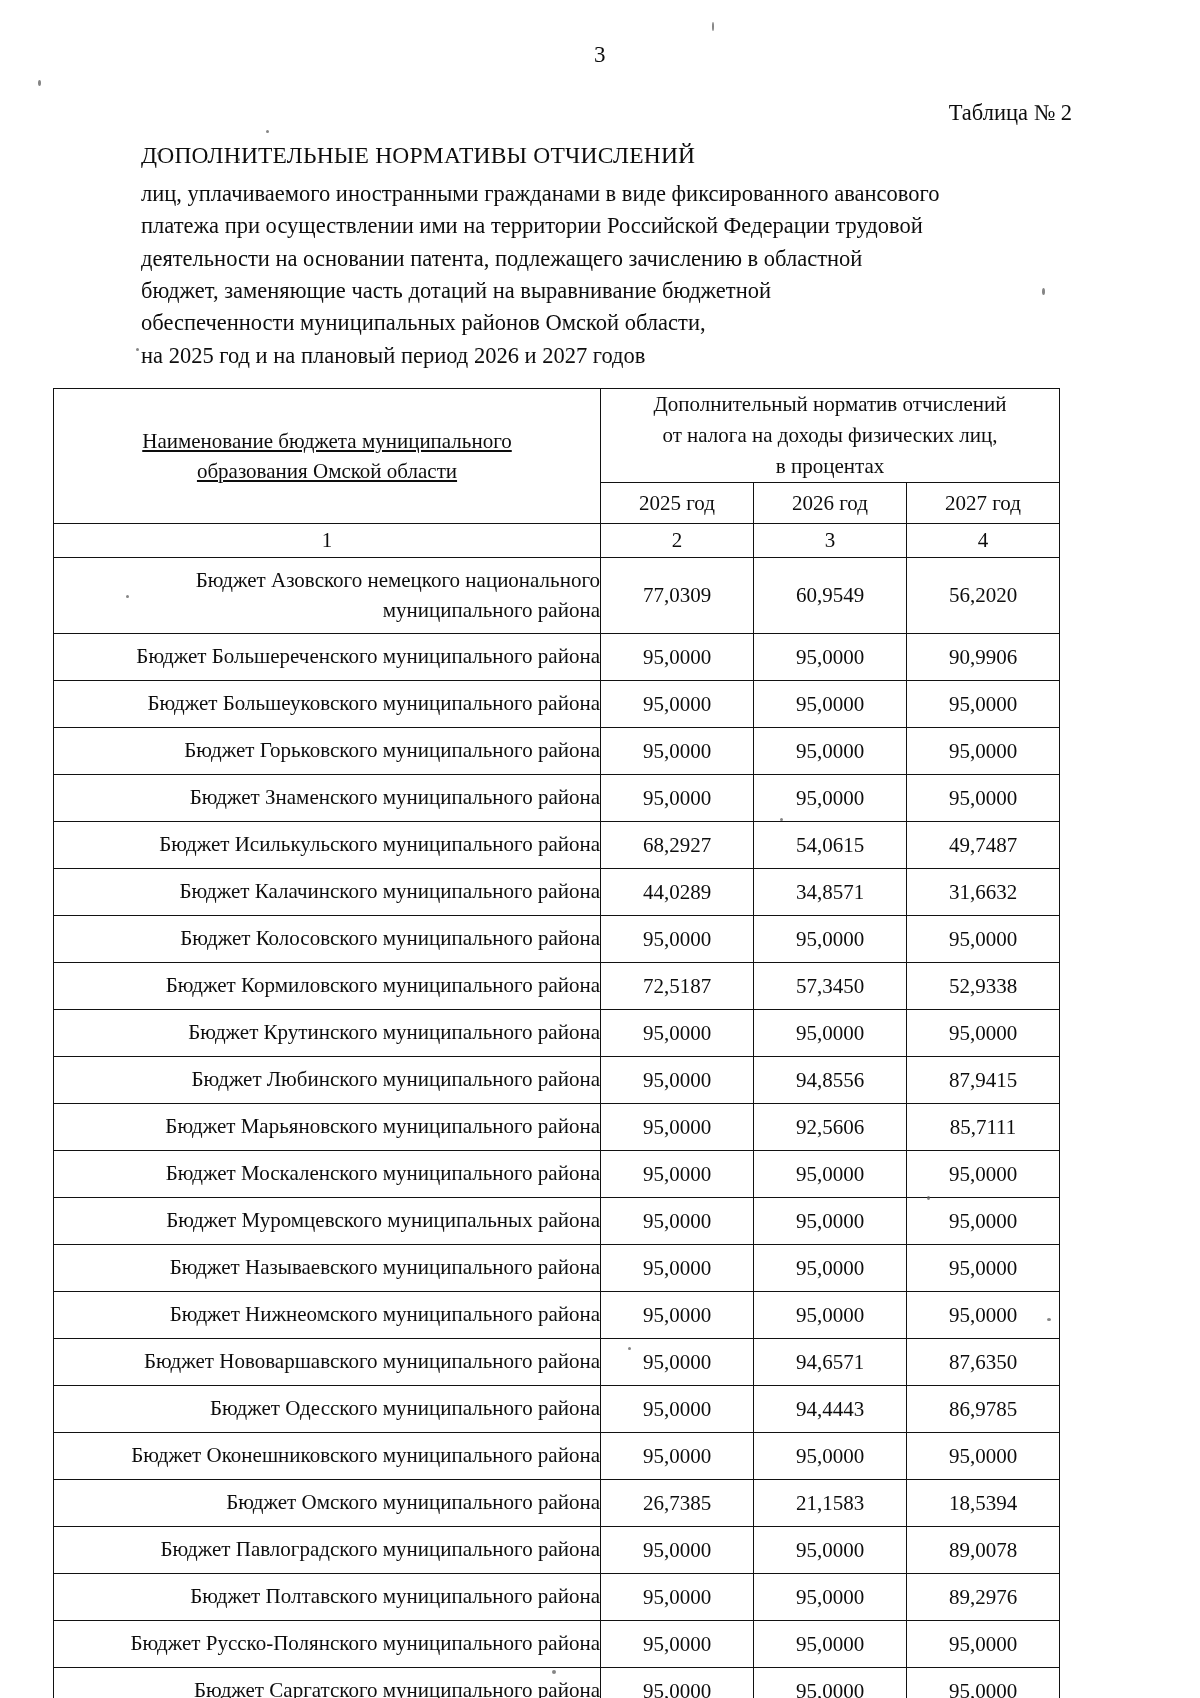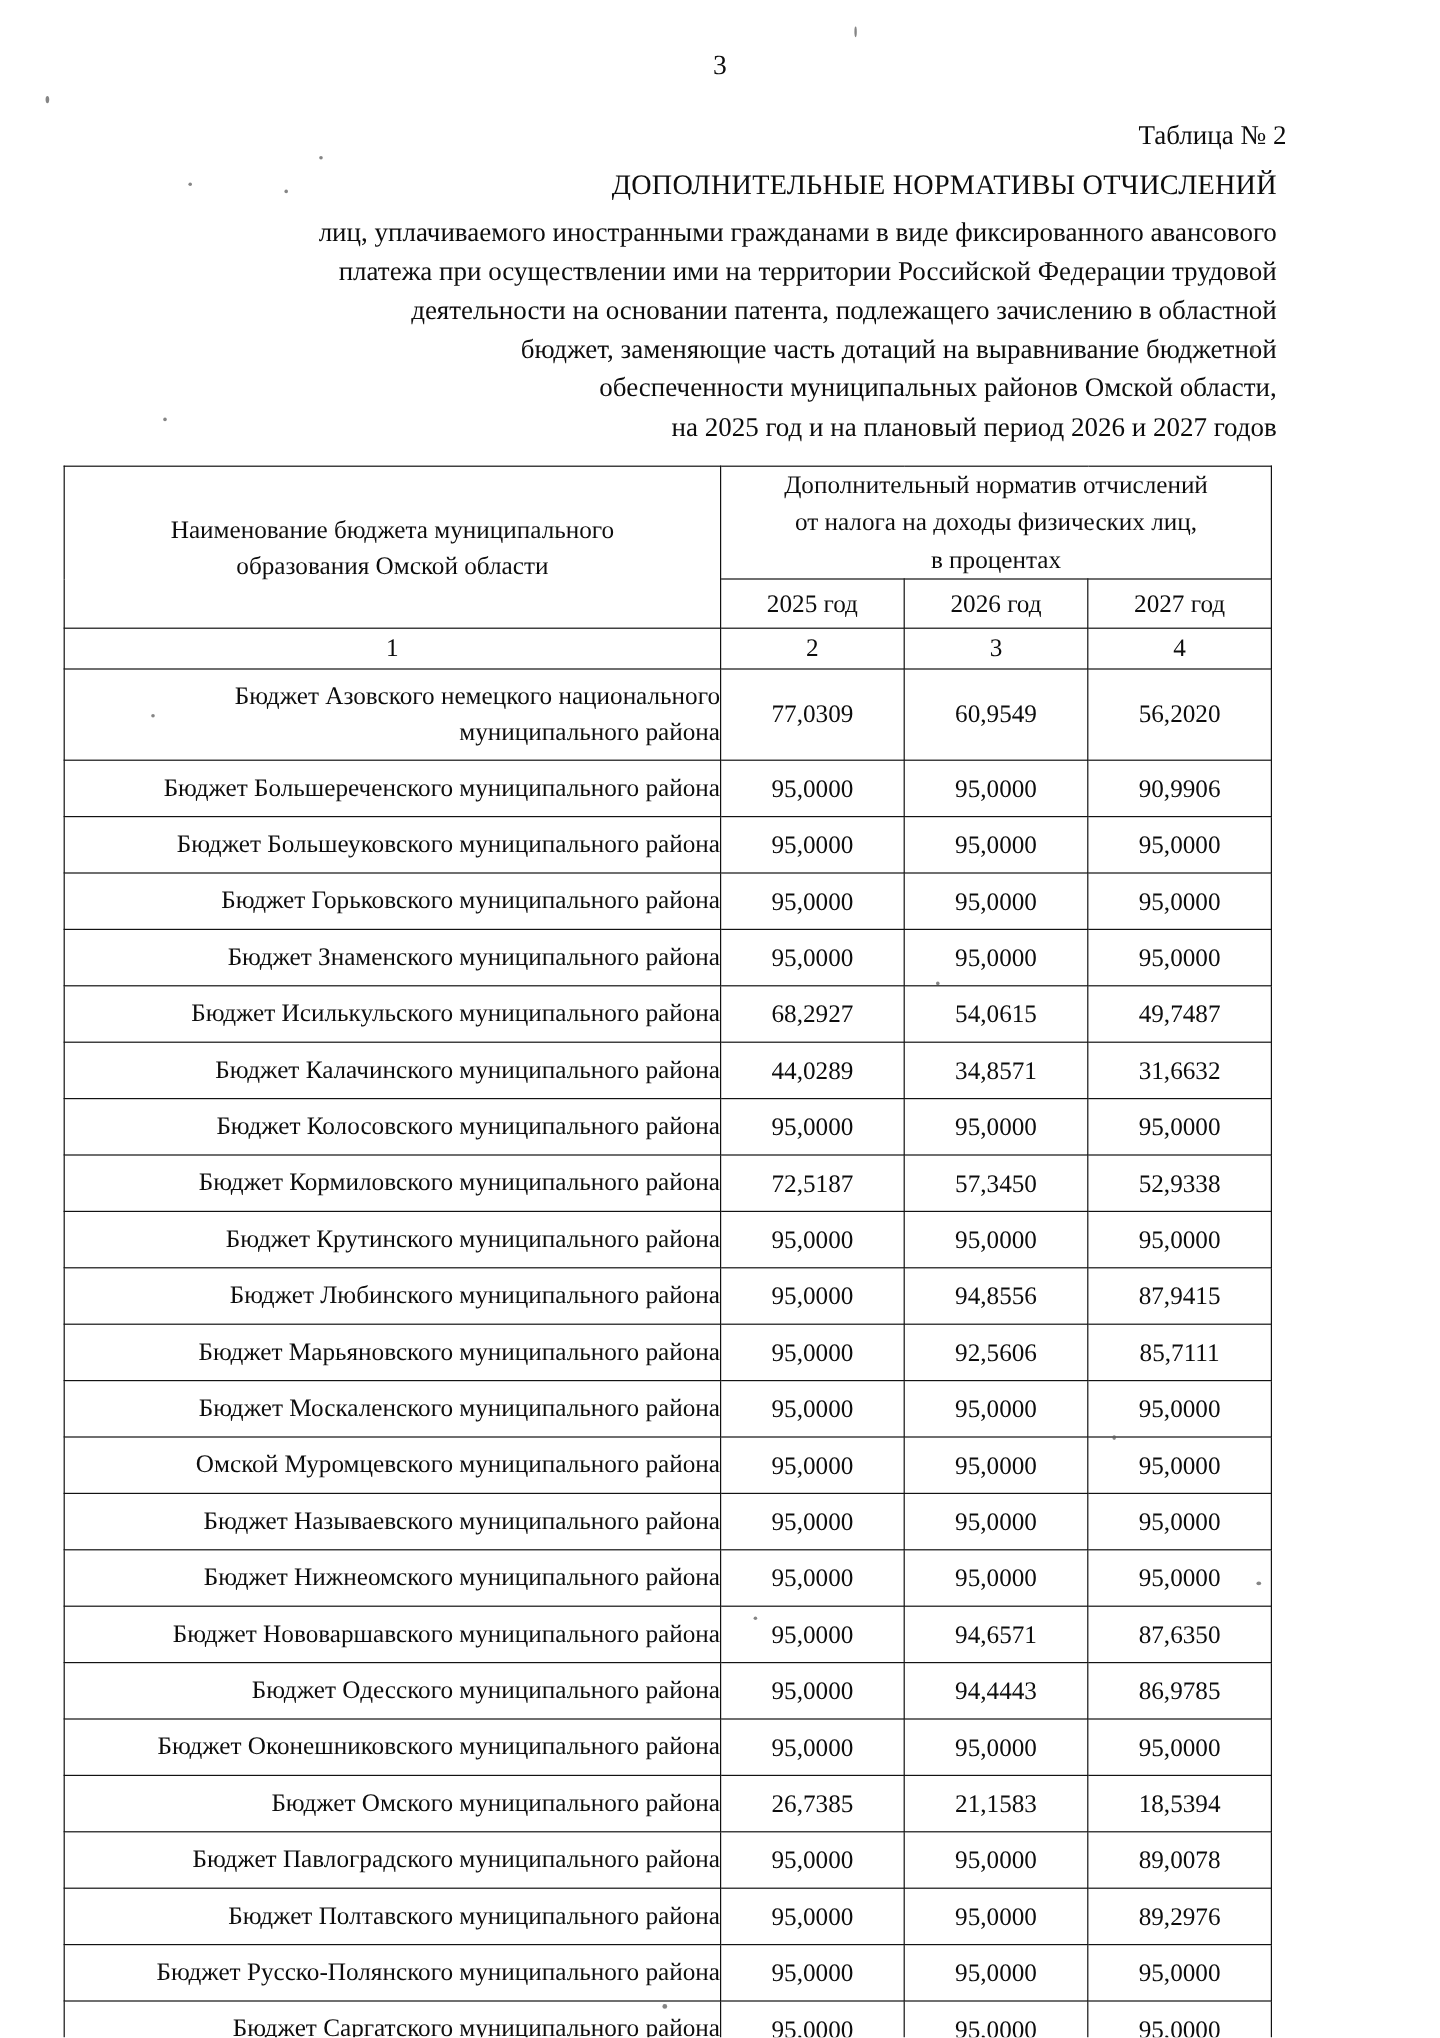--- a/index.html
+++ b/index.html
@@ -34,23 +34,23 @@
     top: 100px;
     right: 128px;
     font-size: 22.5px;
     white-space: nowrap;
   }
 
   
   .title-block {
     position: absolute;
     top: 140px;
-    left: 164px;
+    left: 141px;
     width: 900px;
-    text-align: right;
+    text-align: left;
   }
   .doc-title {
     font-size: 23.5px;
     letter-spacing: 0.2px;
     line-height: 1.35;
     margin-bottom: 6px;
     white-space: nowrap;
   }
   .doc-subtitle-line {
     font-size: 22.5px;
@@ -80,20 +80,21 @@
     background: #ffffff;
   }
   .col-name   { width: 547px; }
   .col-year   { width: 153px; }
 
   th.head-name {
     text-align: center;
     padding: 10px 22px;
     line-height: 1.45;
     font-size: 21.5px;
+    text-decoration: underline;
   }
   th.head-norm {
     text-align: center;
     padding: 10px 14px 9px;
     line-height: 1.48;
     font-size: 21.5px;
     margin-left: 20px;
   }
   th.head-year {
     text-align: center;
@@ -280,21 +281,21 @@
           <tr class="data-row">
             <td class="cell-name">
               <div>Бюджет Москаленского муниципального района</div>
             </td>
             <td class="cell-val">95,0000</td>
             <td class="cell-val">95,0000</td>
             <td class="cell-val">95,0000</td>
           </tr>
           <tr class="data-row">
             <td class="cell-name">
-              <div>Омской Муромцевского муниципального района</div>
+              <div>Бюджет Муромцевского муниципальных района</div>
             </td>
             <td class="cell-val">95,0000</td>
             <td class="cell-val">95,0000</td>
             <td class="cell-val">95,0000</td>
           </tr>
           <tr class="data-row">
             <td class="cell-name">
               <div>Бюджет Называевского муниципального района</div>
             </td>
             <td class="cell-val">95,0000</td>

